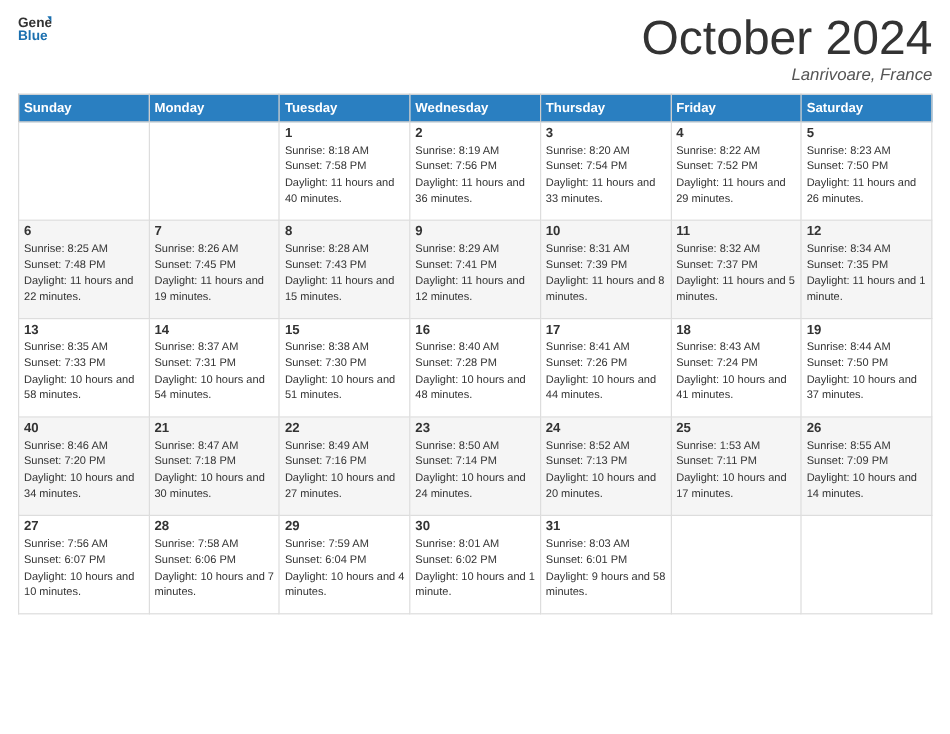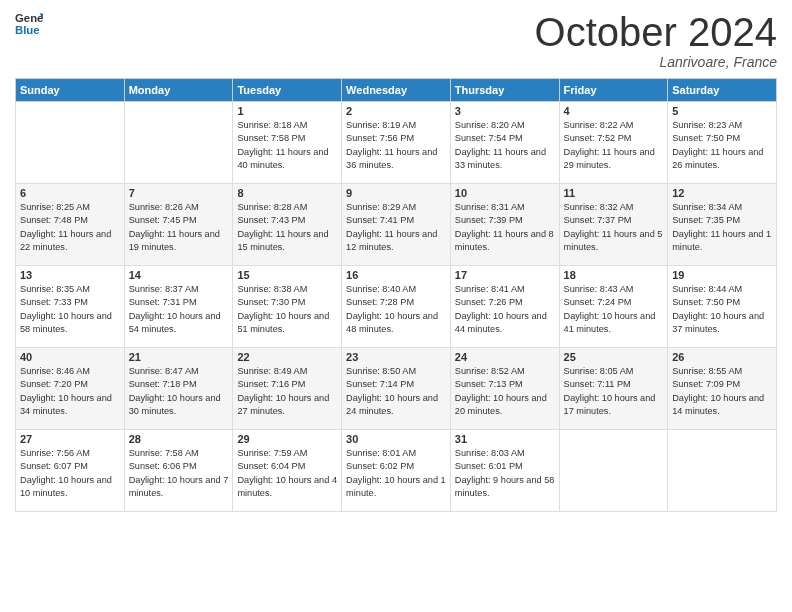--- a/index.html
+++ b/index.html
@@ -219,21 +219,21 @@
           <td>
             <span class="day-num">23</span>
             <div class="cell-content"><span>Sunrise: 8:50 AM</span><br><span>Sunset: 7:14 PM</span><br><span>Daylight: 10 hours and 24 minutes.</span></div>
           </td>
           <td>
             <span class="day-num">24</span>
             <div class="cell-content"><span>Sunrise: 8:52 AM</span><br><span>Sunset: 7:13 PM</span><br><span>Daylight: 10 hours and 20 minutes.</span></div>
           </td>
           <td>
             <span class="day-num">25</span>
-            <div class="cell-content"><span>Sunrise: 8:05 AM</span><br><span>Sunset: 7:11 PM</span><br><span>Daylight: 10 hours and 17 minutes.</span></div>
+            <div class="cell-content"><span>Sunrise: 1:53 AM</span><br><span>Sunset: 7:11 PM</span><br><span>Daylight: 10 hours and 17 minutes.</span></div>
           </td>
           <td>
             <span class="day-num">26</span>
             <div class="cell-content"><span>Sunrise: 8:55 AM</span><br><span>Sunset: 7:09 PM</span><br><span>Daylight: 10 hours and 14 minutes.</span></div>
           </td>
         </tr>
         <tr>
           <td>
             <span class="day-num">27</span>
             <div class="cell-content"><span>Sunrise: 7:56 AM</span><br><span>Sunset: 6:07 PM</span><br><span>Daylight: 10 hours and 10 minutes.</span></div>

